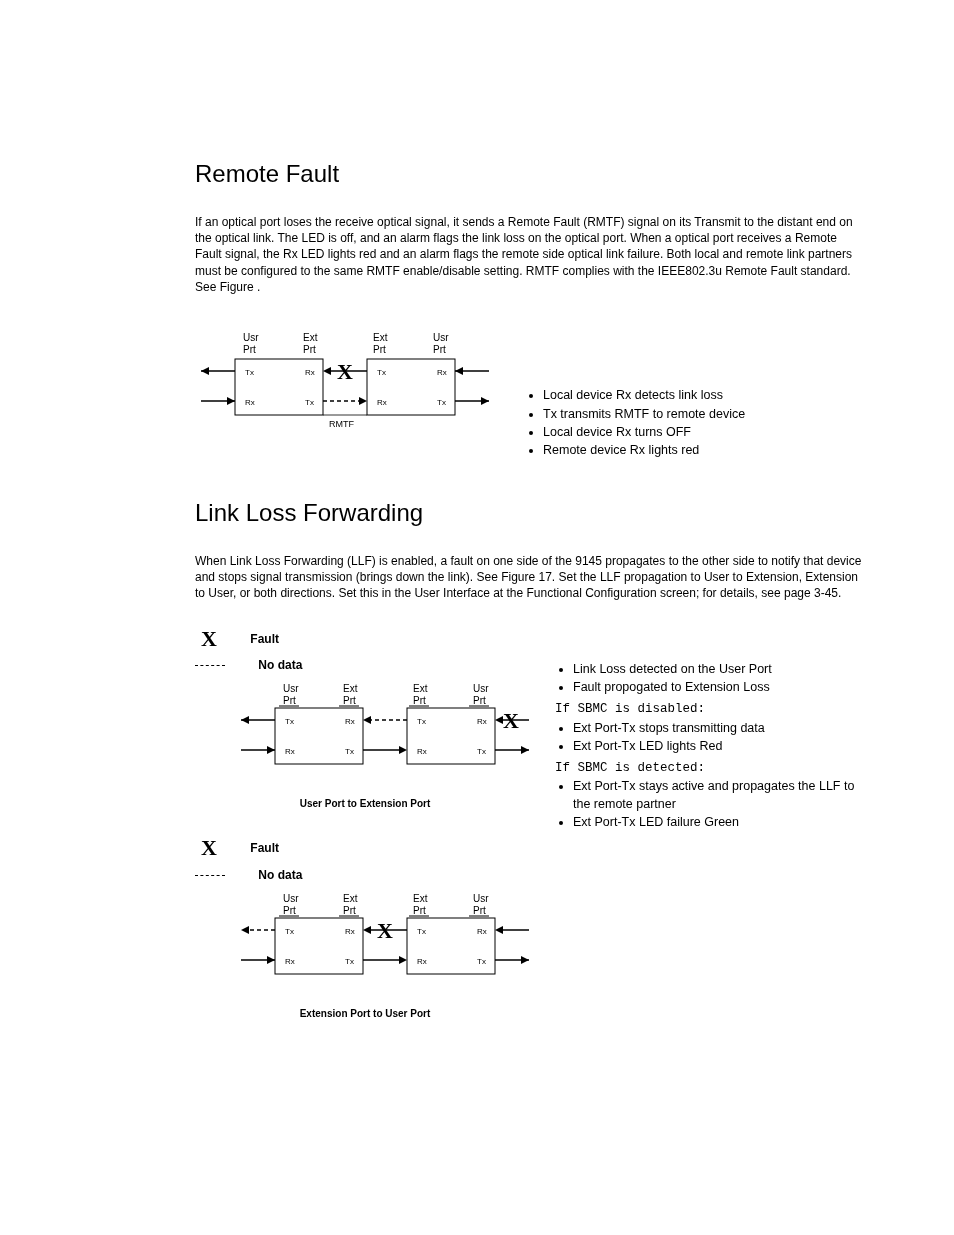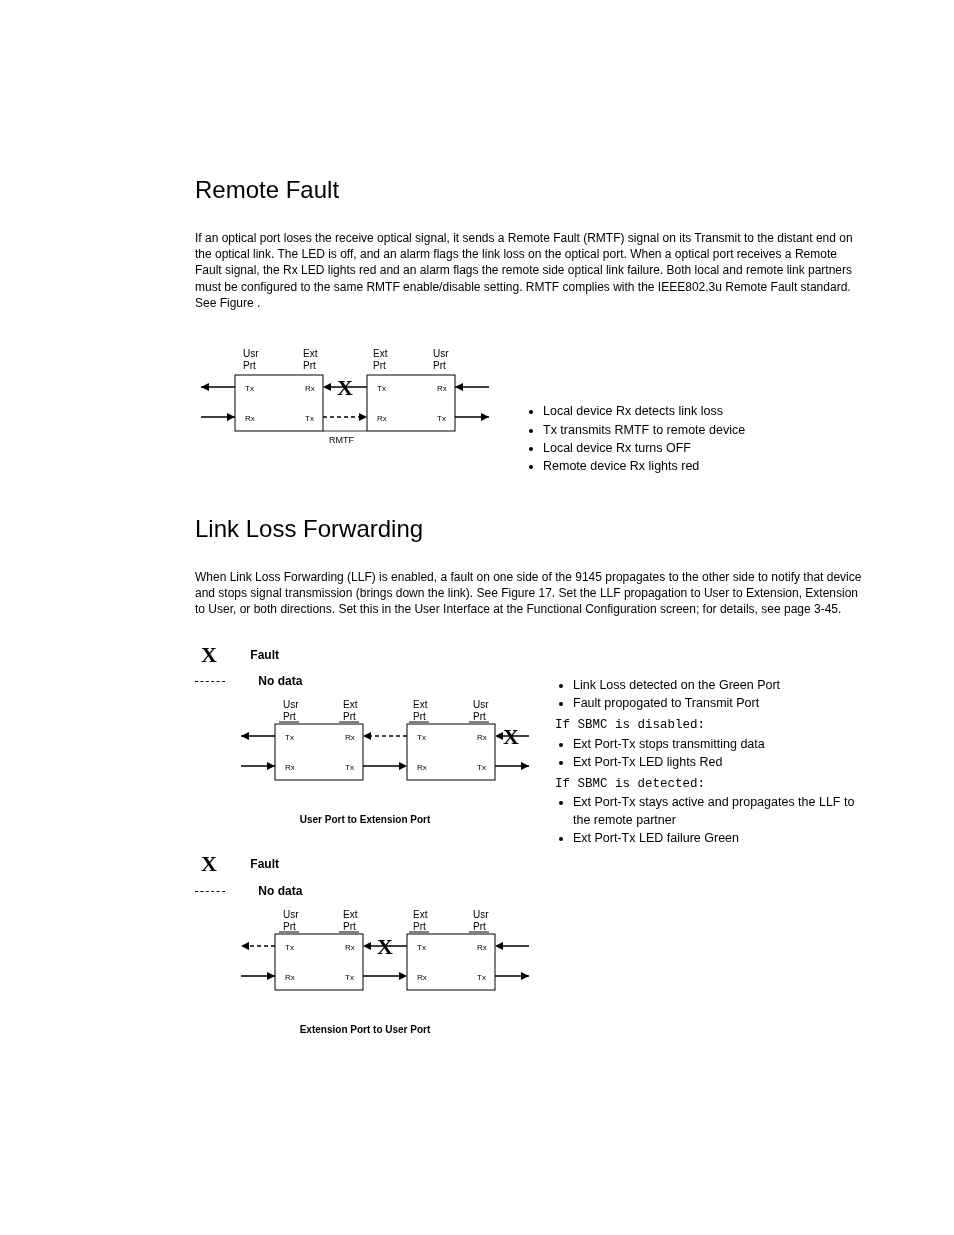--- a/index.html
+++ b/index.html
@@ -12,21 +12,21 @@
   .page {
     width: 954px;
     height: 1235px;
     position: relative;
     box-sizing: border-box;
     padding: 160px 90px 60px 195px;
   }
   h2.section {
     font-size: 24px;
     font-weight: 400;
-    margin: 16px 0 26px 0;
+    margin: 0 0 26px 0;
   }
   p.body {
     font-size: 12px;
     line-height: 1.35;
     margin: 0 0 24px 0;
   }
   .row {
     display: flex;
     align-items: flex-end;
     gap: 30px;
@@ -213,22 +213,22 @@
         <line x1="334" y1="42" x2="304" y2="42" stroke="#000" stroke-width="1.5"></line>
         <polygon points="300,42 308,38 308,46" fill="#000"></polygon>
         <text class="x-glyph-svg" x="308" y="50">X</text>
         <line x1="300" y1="72" x2="334" y2="72" stroke="#000" stroke-width="1.5"></line>
         <polygon points="334,72 326,68 326,76" fill="#000"></polygon>
       </svg>
       <div class="caption">User Port to Extension Port</div>
     </div>
     <div class="notes-col">
       <ul>
-        <li>Link Loss detected on the Green Port</li>
-        <li>Fault propogated to Transmit Port</li>
+        <li>Link Loss detected on the User Port</li>
+        <li>Fault propogated to Extension Loss</li>
       </ul>
       <div class="group-label">If SBMC is disabled:</div>
       <ul>
         <li>Ext Port-Tx stops transmitting data</li>
         <li>Ext Port-Tx LED lights Red</li>
       </ul>
       <div class="group-label">If SBMC is detected:</div>
       <ul>
         <li>Ext Port-Tx stays active and propagates the LLF to the remote partner</li>
         <li>Ext Port-Tx LED failure Green</li>

